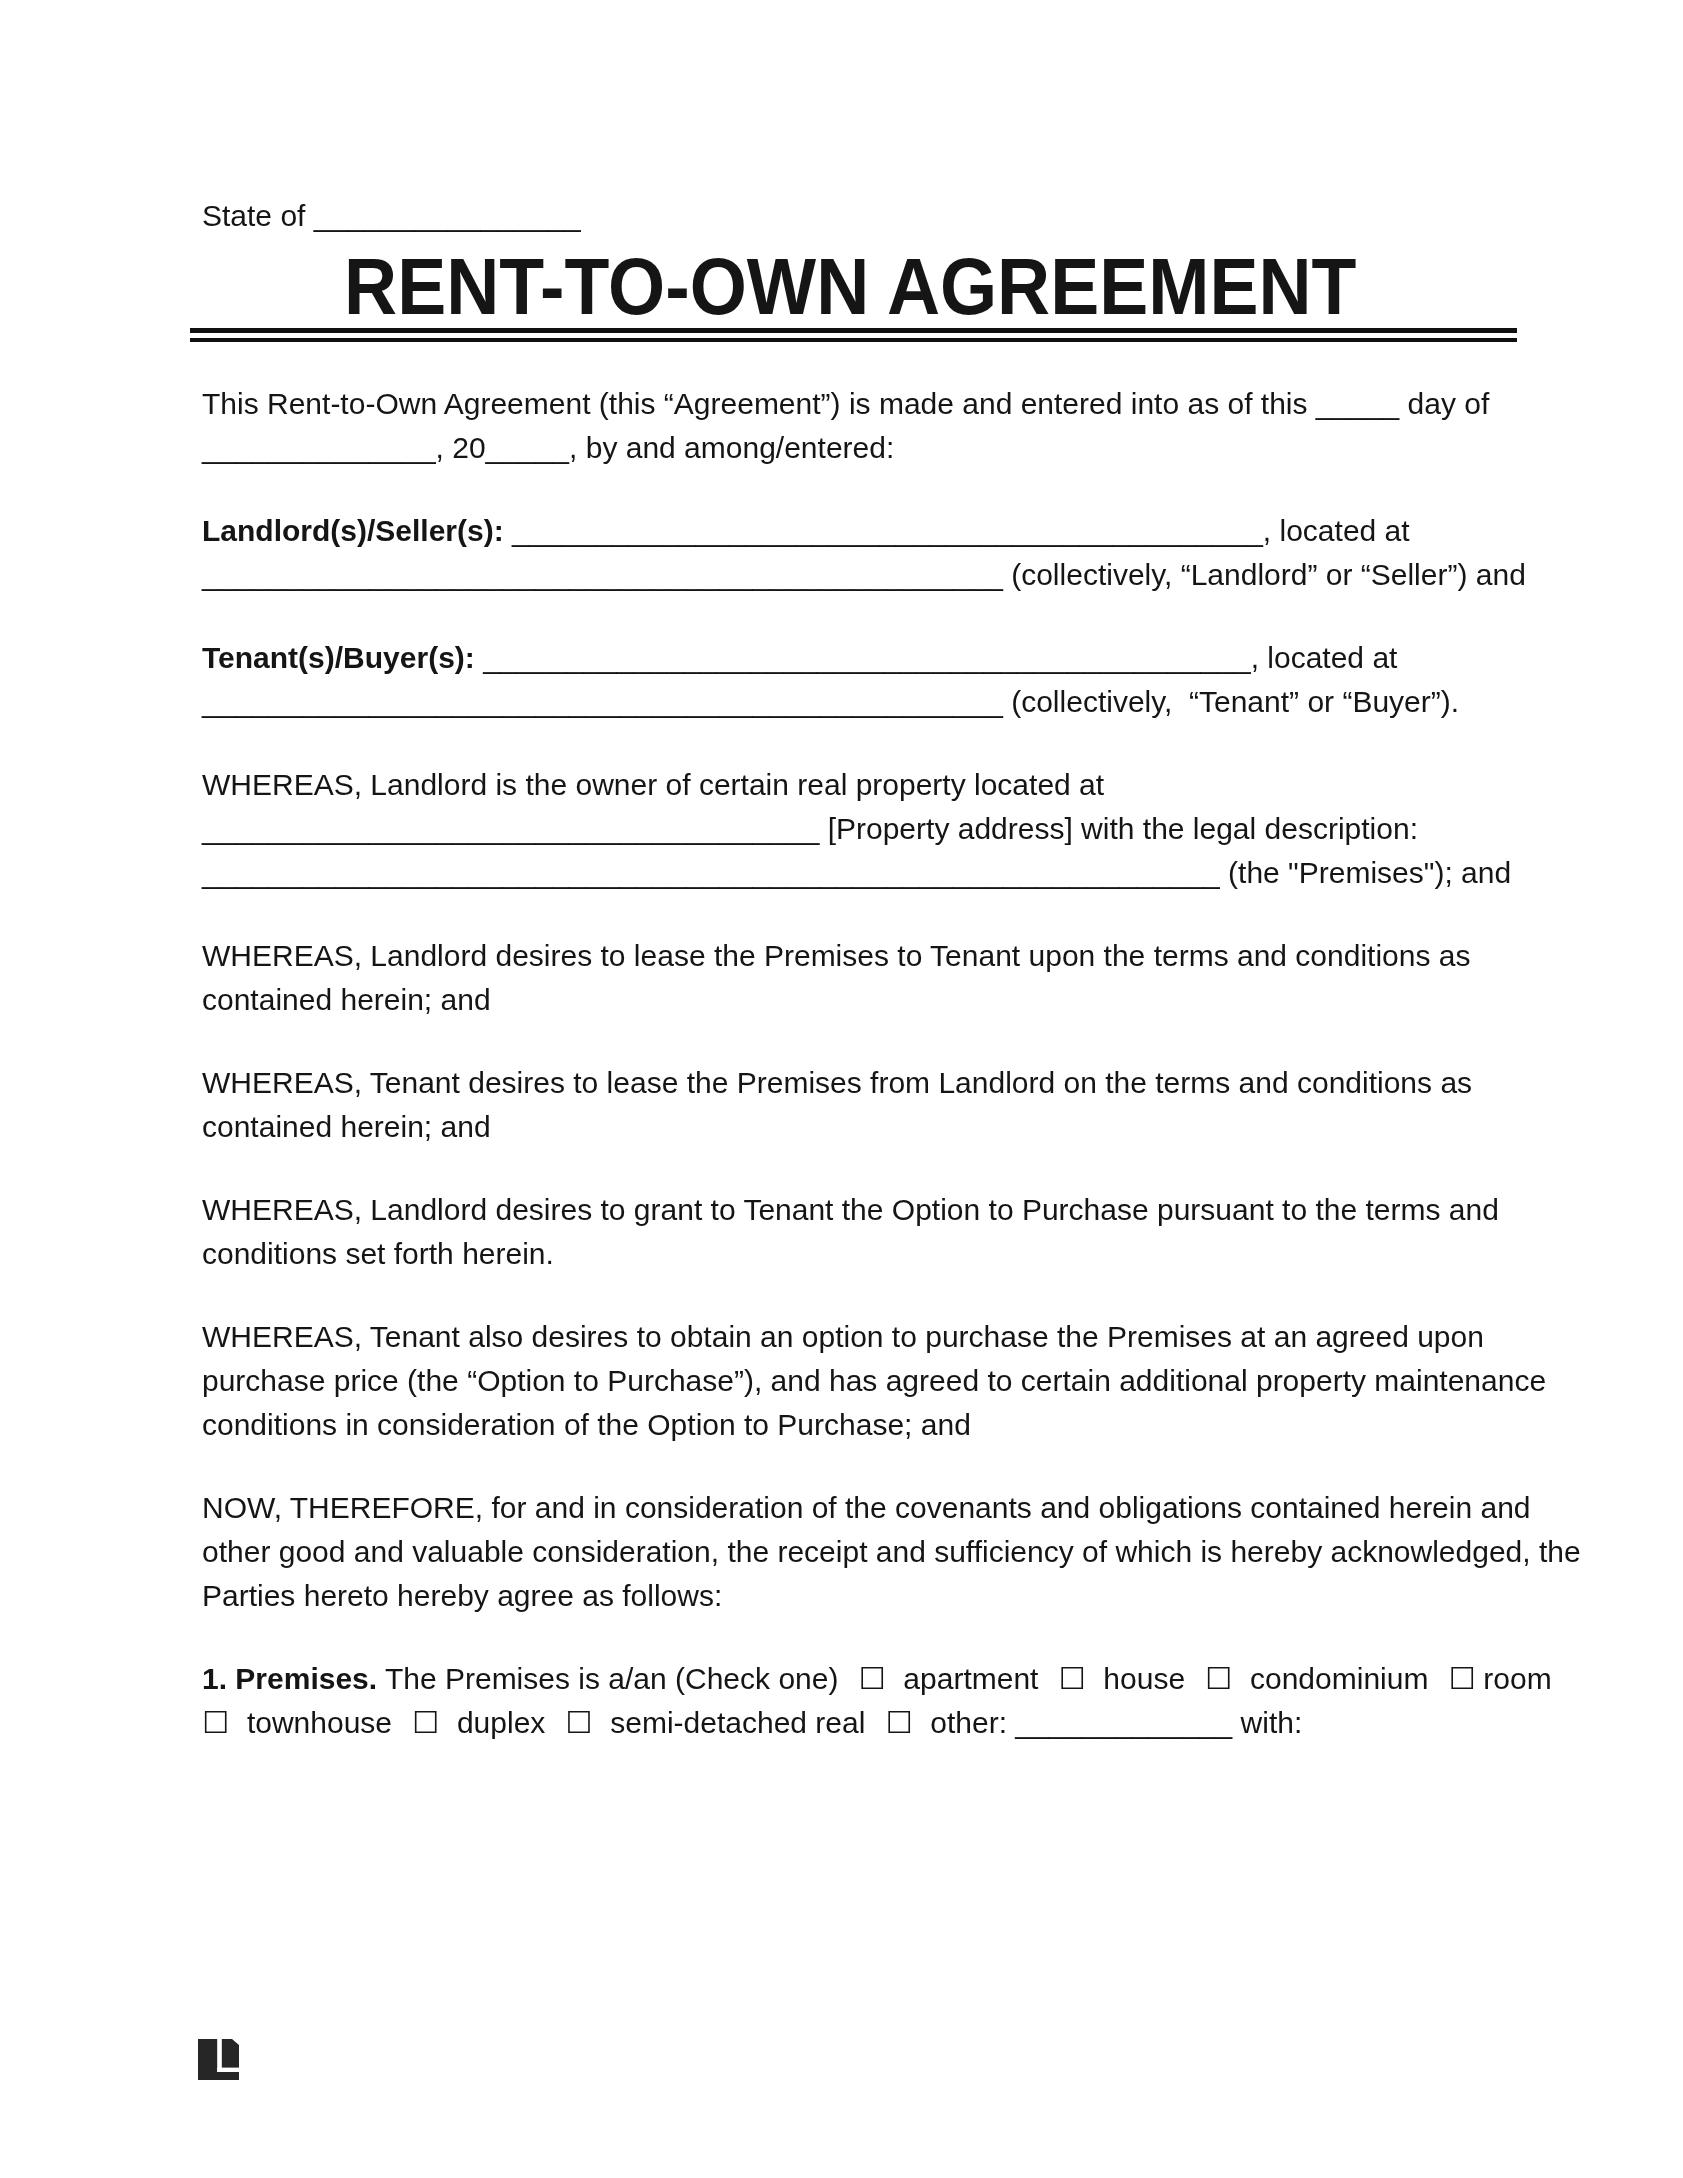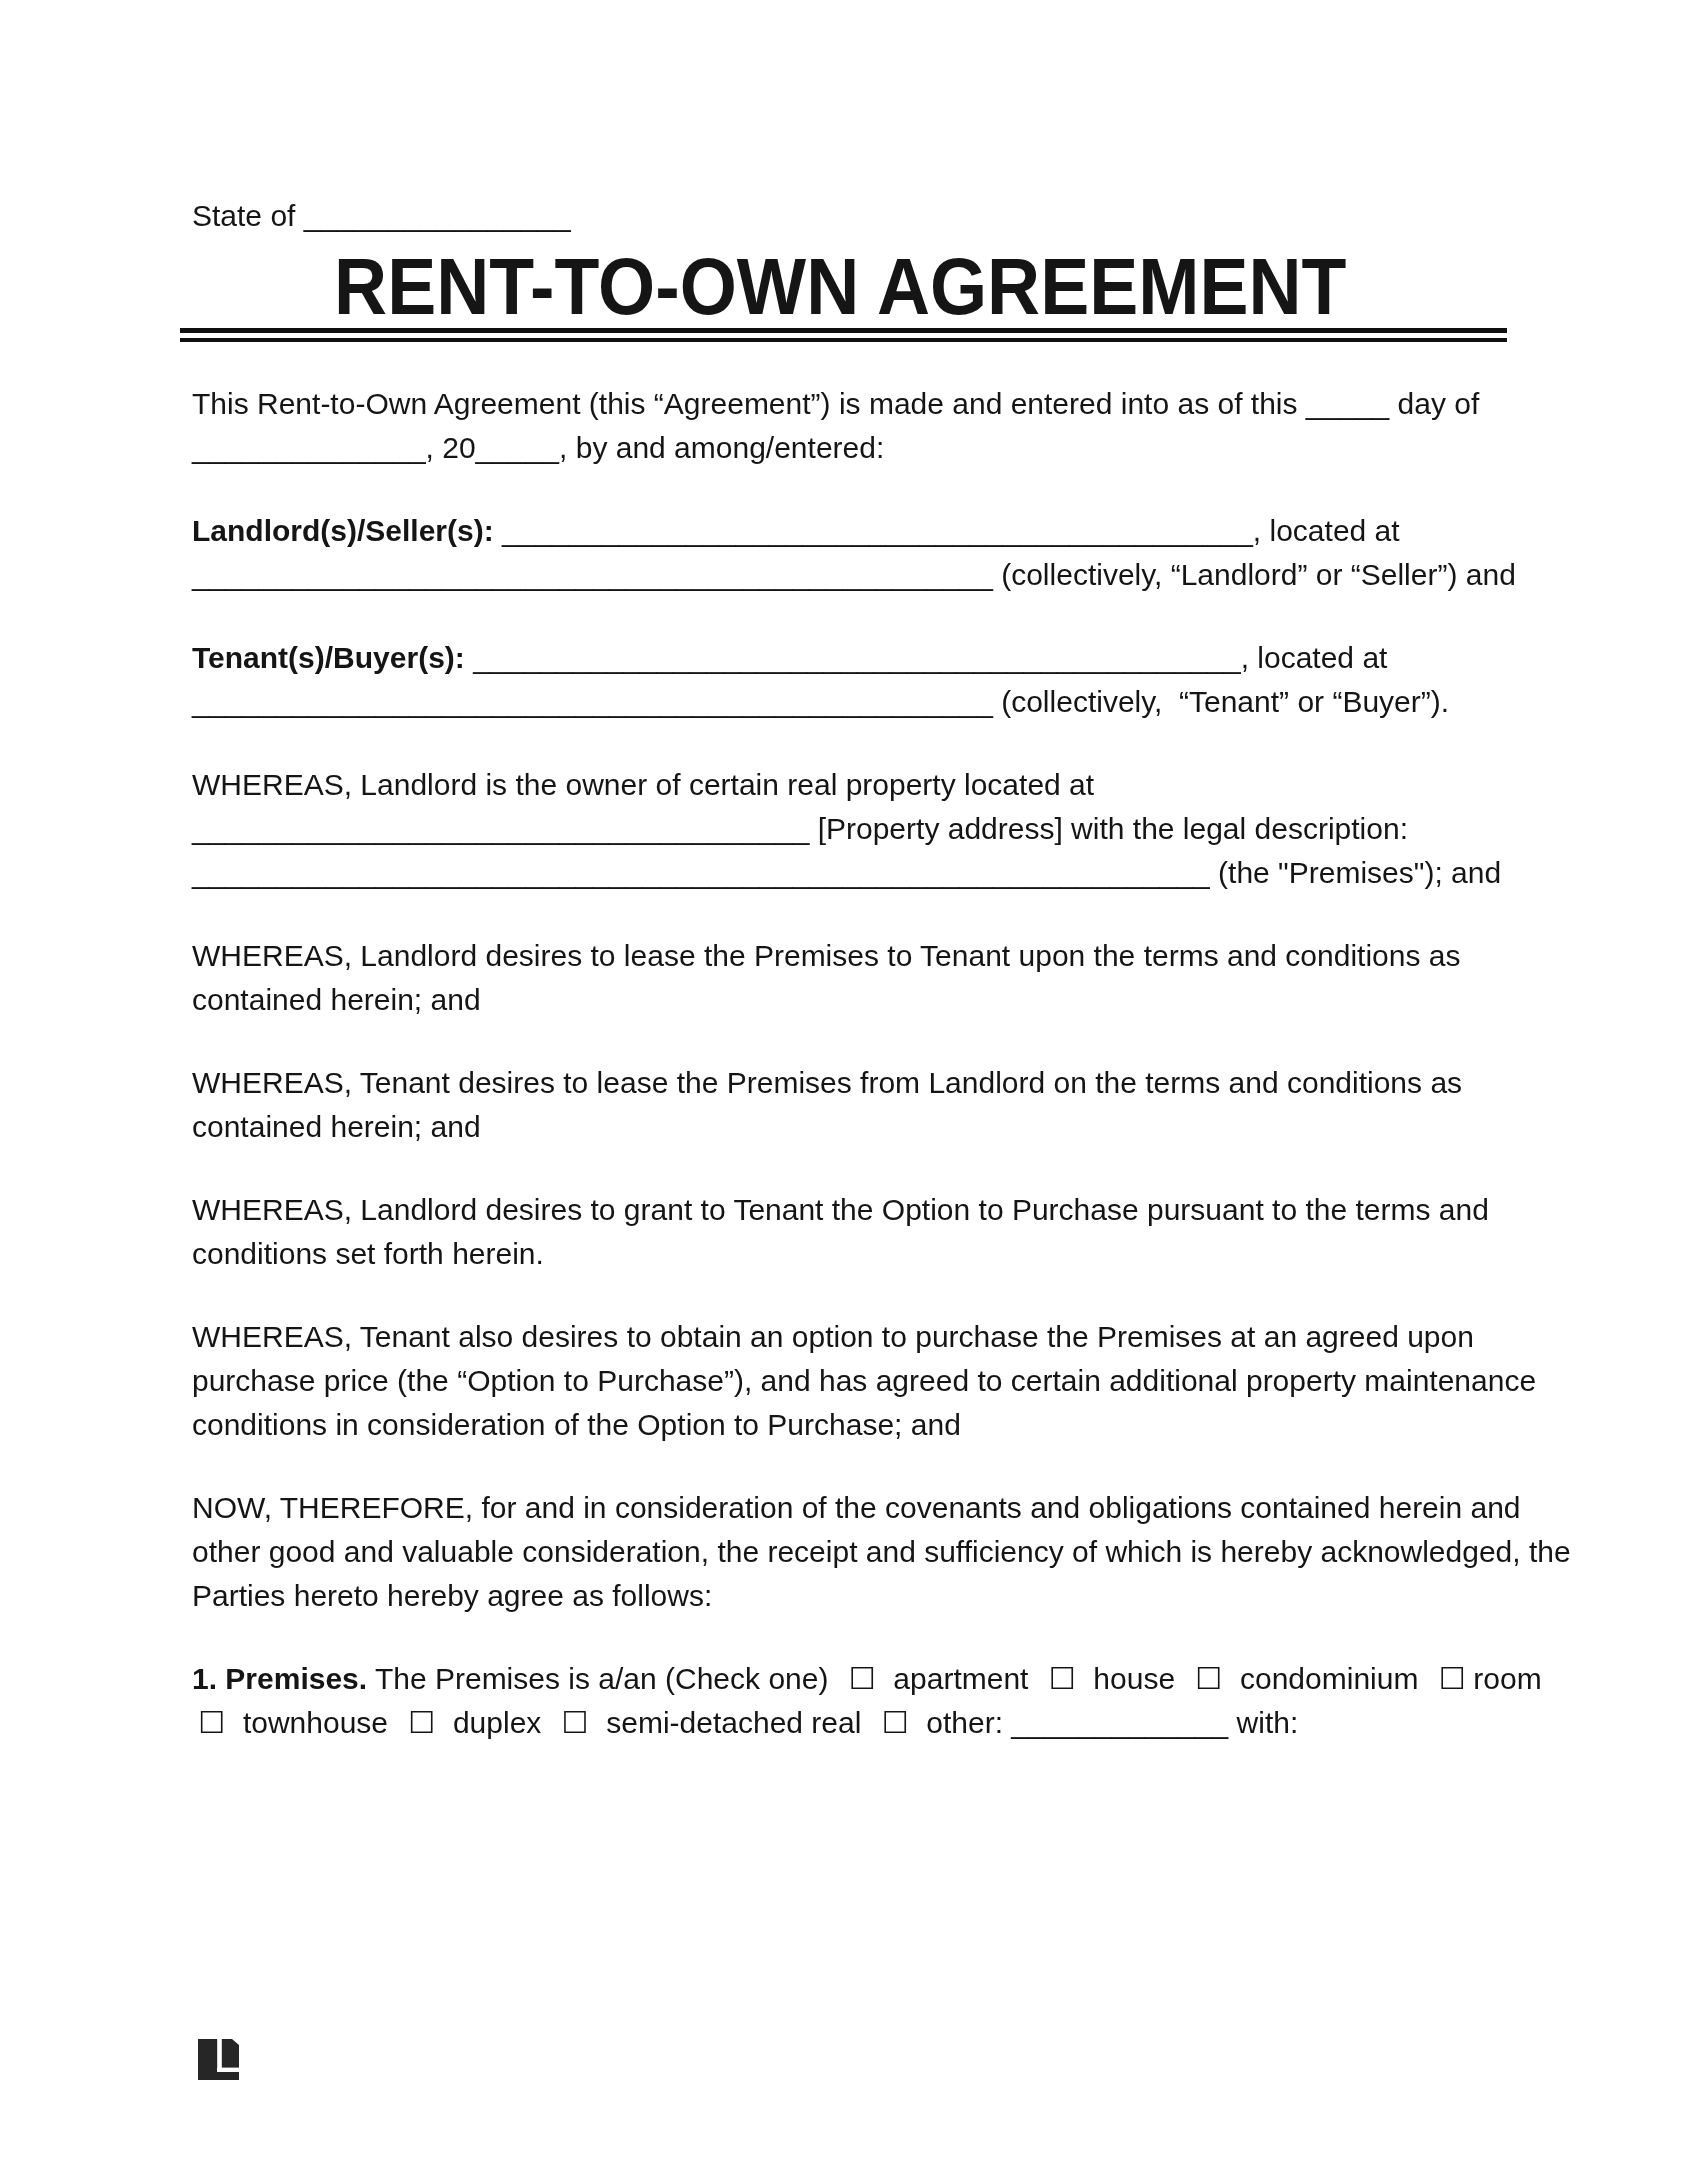--- a/index.html
+++ b/index.html
@@ -6,21 +6,21 @@
   .page{
     position:relative;
     width:1683px;height:2178px;
     background:#ffffff;
     overflow:hidden;
     font-family:"Liberation Sans","DejaVu Sans",sans-serif;
     color:#151515;
   }
   .content{
     position:absolute;
-    left:192px;top:194px;
+    left:202px;top:194px;
     width:1297px;
     font-size:30px;line-height:44px;
   }
   .line{white-space:pre;}
   .b{font-weight:bold;margin-top:19px;}
   .para{margin:0 0 39px 0;}
   .state-line{margin-bottom:0;}
   .title-wrap{text-align:center;margin-top:9px;line-height:79px;height:79px;}
   .doc-title{
     display:inline-block;
@@ -33,21 +33,21 @@
   }
   .double-rule{
     margin:2px -18px 40px -12px;
     height:5px;
     border-top:5px solid #101010;
     border-bottom:4px solid #101010;
   }
   .opt{margin-left:20px;}
   .opt .cb{margin-right:18px;}
   .opt.tight .cb{margin-right:8px;}
-  .opt.first{margin-left:6px;}
+  .opt.first{margin-left:0;}
   .cb{font-family:"DejaVu Sans",sans-serif;}
   .logo{position:absolute;left:198px;top:2039px;width:41px;height:41px;}
 </style>
 </head>
 <body>
 
 <div class="page">
   <div class="content">
 
     <div class="line state-line">State of ________________</div>

